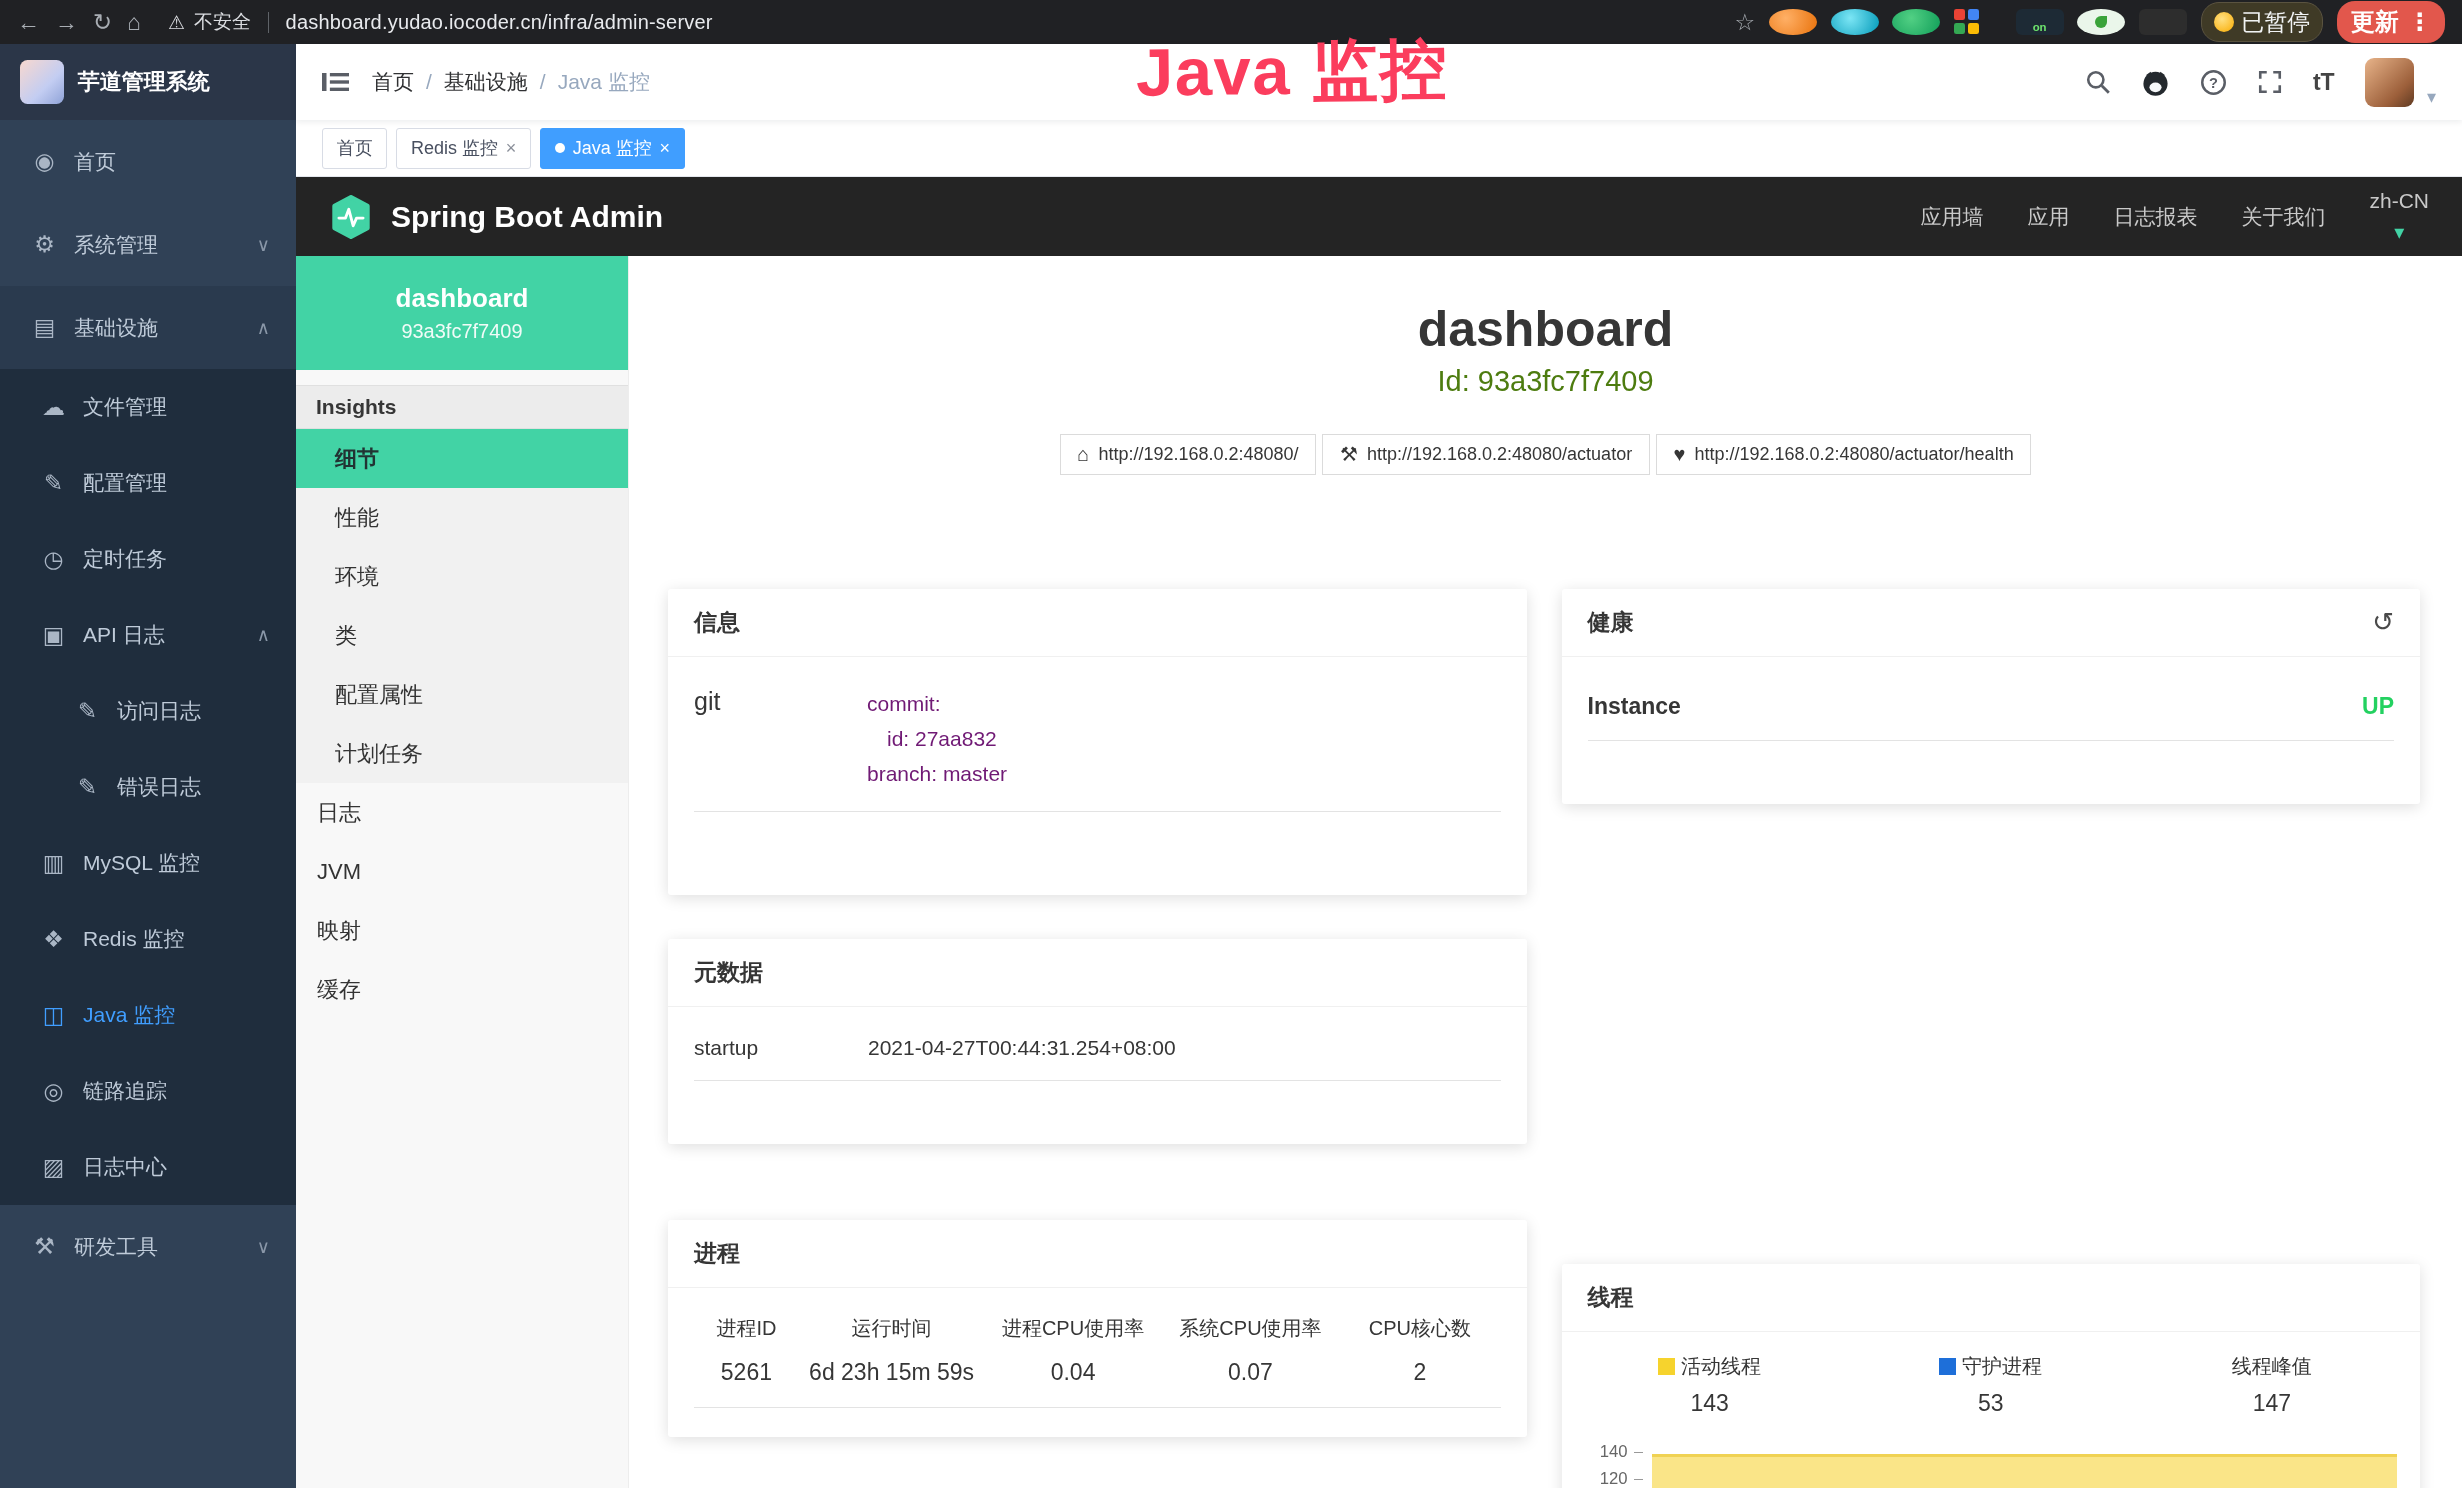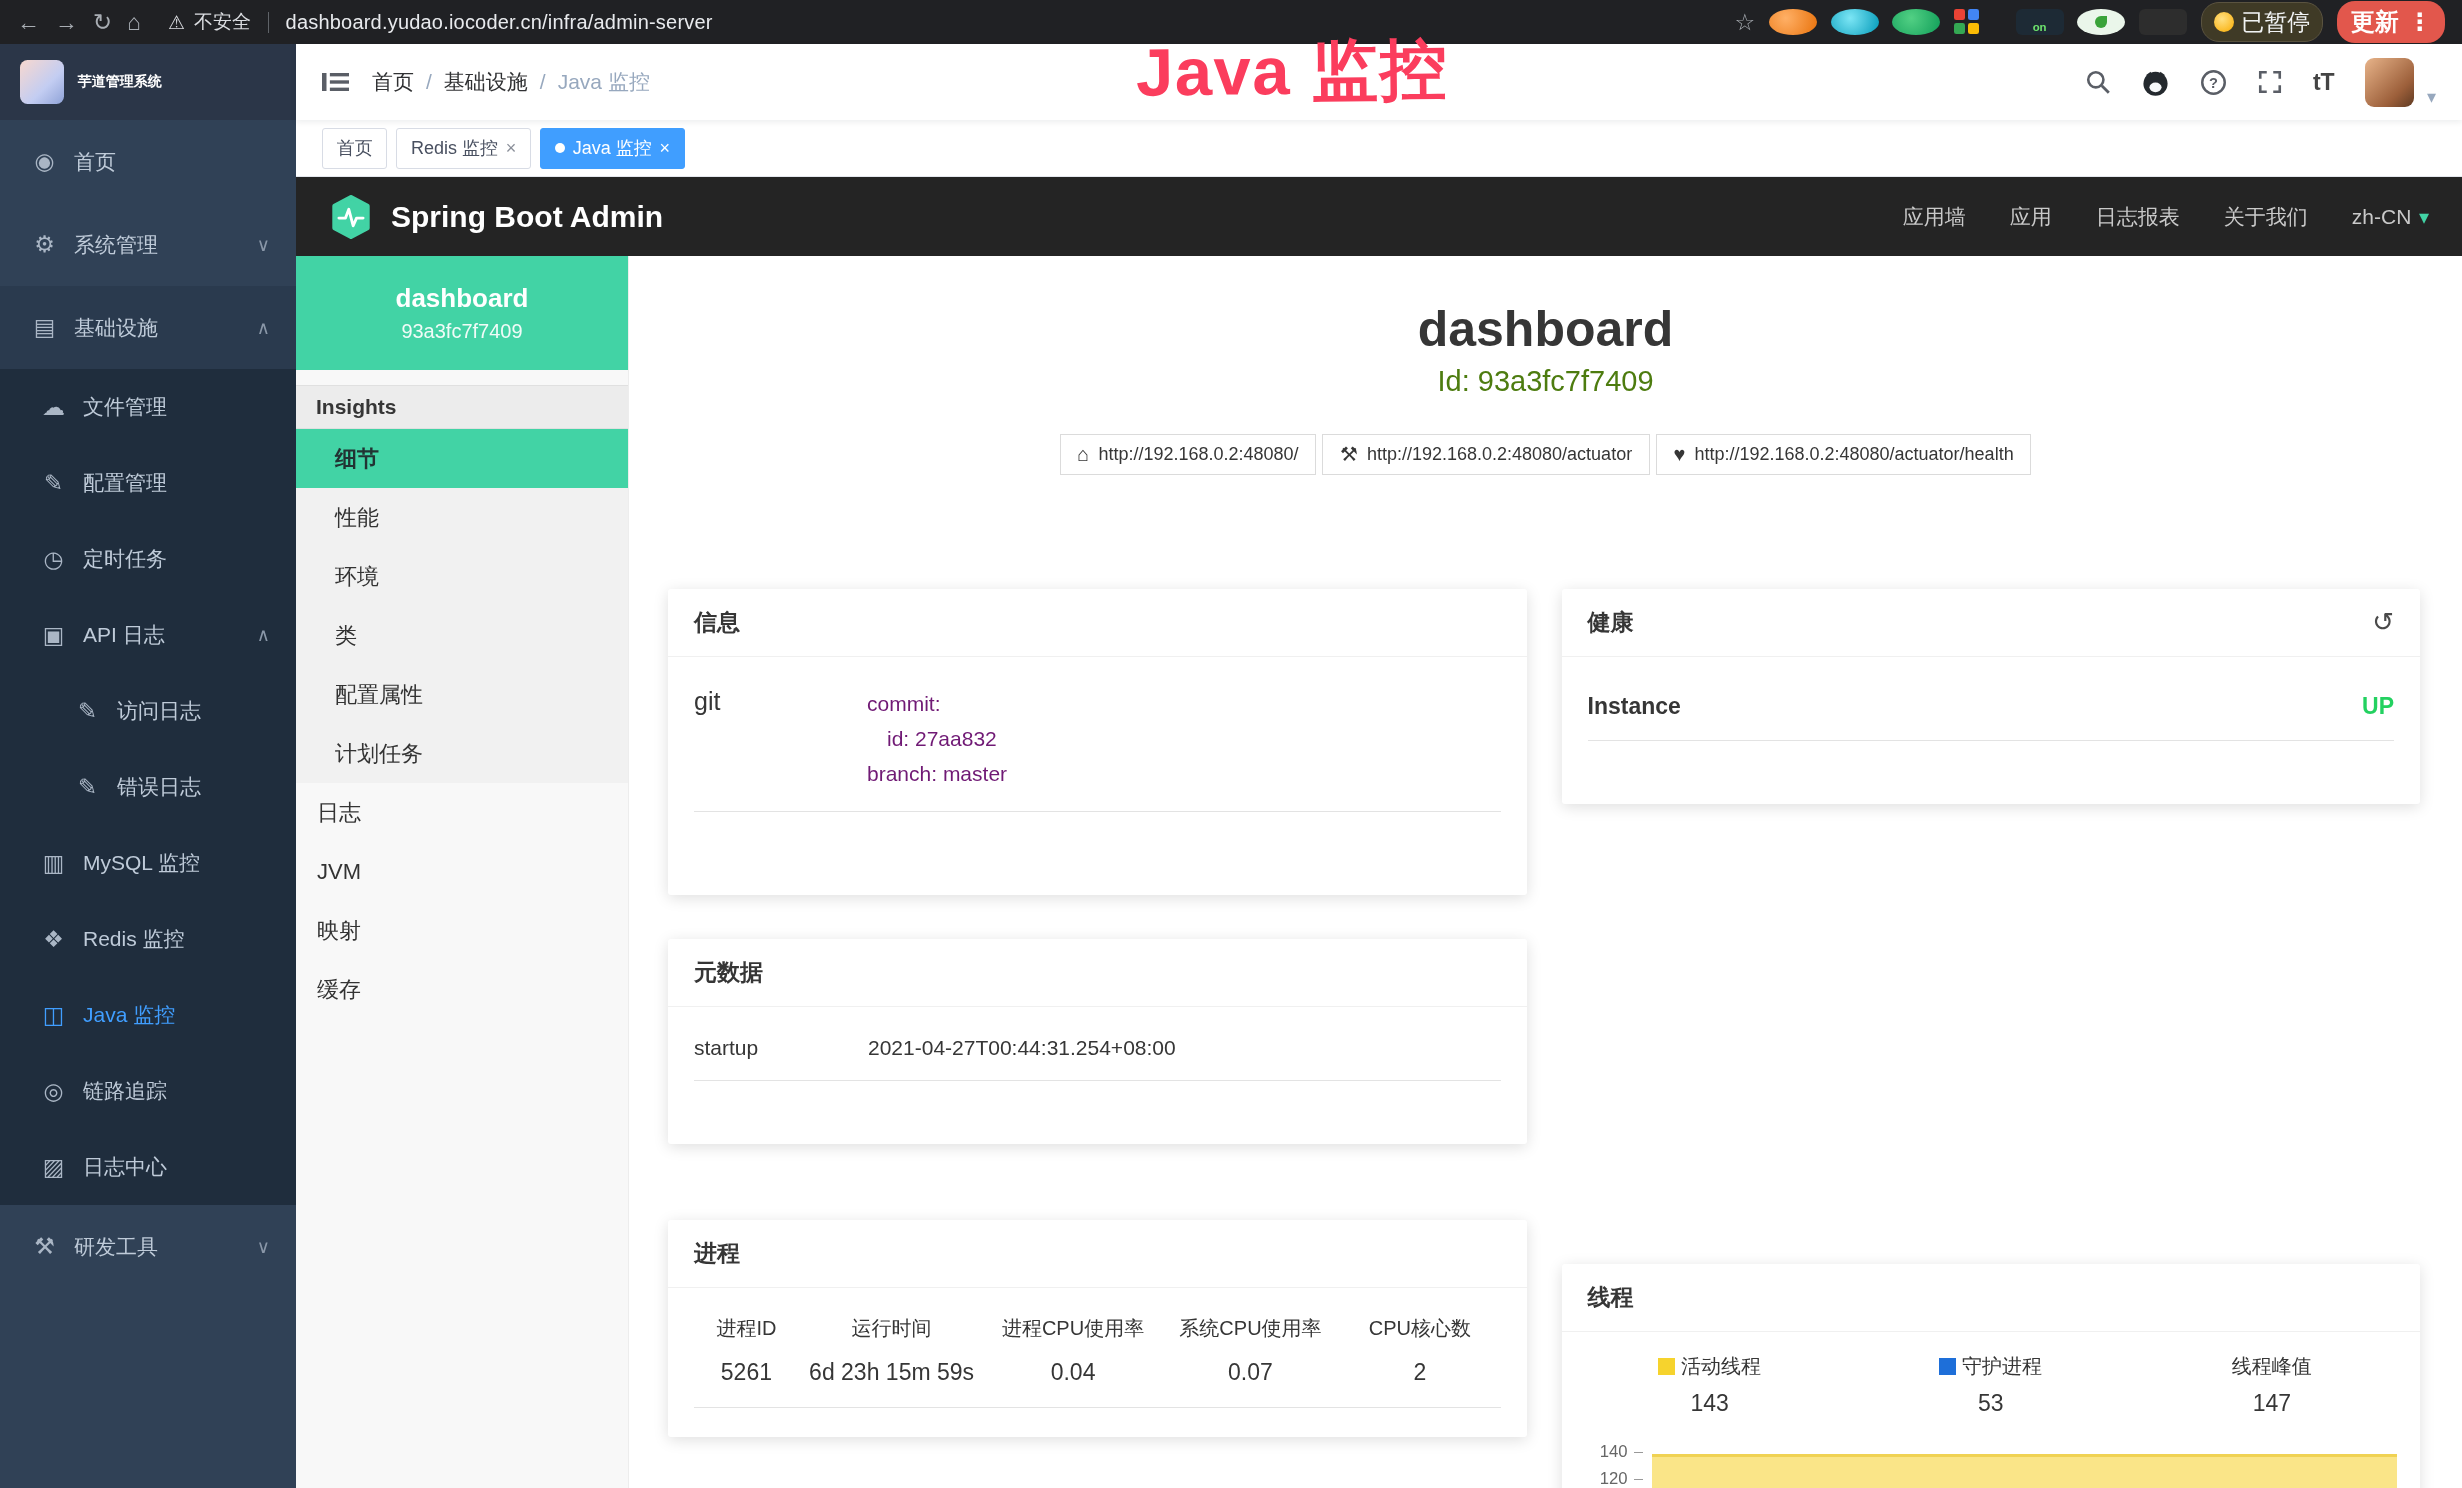--- a/index.html
+++ b/index.html
@@ -29,21 +29,21 @@
   .update-pill{display:flex;align-items:center;gap:9px;background:#e2574c;color:#fff;border-radius:18px;padding:4.6px 13.7px;font-size:24px;font-weight:600;}
 
   
   .app{display:flex;height:1445px;}
   .main-col{flex:1;display:flex;flex-direction:column;min-width:0;}
 
   
   .main-sidebar{width:296px;background:#304156;color:#bfcbd9;flex:0 0 auto;display:flex;flex-direction:column;}
   .logo-row{height:76px;display:flex;align-items:center;gap:13.7px;padding:0 20px;background:#2b3648;}
   .logo-img{width:44px;height:44px;border-radius:7.6px;background:linear-gradient(135deg,#f8d8cf,#c3cdf2 60%,#8fa3d8);}
-  .logo-title{color:#fff;font-weight:700;font-size:14px;}
+  .logo-title{color:#fff;font-weight:700;font-size:22px;}
   .m-item{position:relative;display:flex;align-items:center;gap:15px;font-size:21px;cursor:pointer;}
   .m-item .gi{width:29px;text-align:center;font-size:23px;color:#aab6c5;flex:0 0 auto;}
   .lvl1{height:83px;padding:0 23px 0 30px;}
   .lvl2{height:76px;padding:0 23px 0 39px;background:#1f2d3d;}
   .lvl3{height:76px;padding:0 23px 0 73px;background:#1f2d3d;}
   .m-item .chev{position:absolute;right:26px;font-size:18px;color:#8a97a8;}
   .m-item.dark{background:#2a3a4e;}
   .m-item.active, .m-item.active .gi{color:#409eff;}
 
   
@@ -63,21 +63,21 @@
   .tag .x{font-size:18px;color:#8a8f99;}
   .tag.active{background:#409eff;border-color:#409eff;color:#fff;}
   .tag.active .x{color:#fff;}
   .tag .dot{width:10.6px;height:10.6px;border-radius:50%;background:#fff;}
 
   
   .sba{flex:1;display:flex;flex-direction:column;min-height:0;}
   .sba-header{height:79px;background:#242424;display:flex;align-items:center;gap:18px;padding:0 33px;flex:0 0 auto;}
   .sba-brand{color:#fff;font-size:30px;font-weight:700;}
   .sba-nav{margin-left:auto;display:flex;align-items:center;gap:44px;font-size:21px;color:#c9c9c9;}
-  .sba-lang{display:flex;align-items:center;gap:7.6px;}
+  .sba-lang{display:flex;align-items:center;gap:7.6px;flex-direction:column;}
   .sba-lang .caret{color:#42d3a5;font-size:20px;}
   .sba-body{flex:1;display:flex;min-height:0;}
   .sba-side{width:332px;background:#f8f8f8;border-right:1.5px solid #ededed;flex:0 0 auto;}
   .sba-appbox{height:114px;background:#42d3a5;color:#fff;display:flex;flex-direction:column;align-items:center;justify-content:center;gap:6px;}
   .sba-appname{font-size:26px;font-weight:700;}
   .sba-appid{font-size:20px;opacity:.92;}
   .sba-group-label{margin-top:15px;height:42px;display:flex;align-items:center;padding:0 20px;font-size:21px;font-weight:700;color:#363636;background:#ececec;border-top:1.5px solid #e0e0e0;border-bottom:1.5px solid #e0e0e0;}
   .sba-group{background:#f1f1f1;}
   .sba-sitem{height:59px;display:flex;align-items:center;padding:0 20px 0 39px;font-size:22px;color:#333;cursor:pointer;}
   .sba-sitem.active{background:#42d3a5;color:#233;font-weight:600;}

